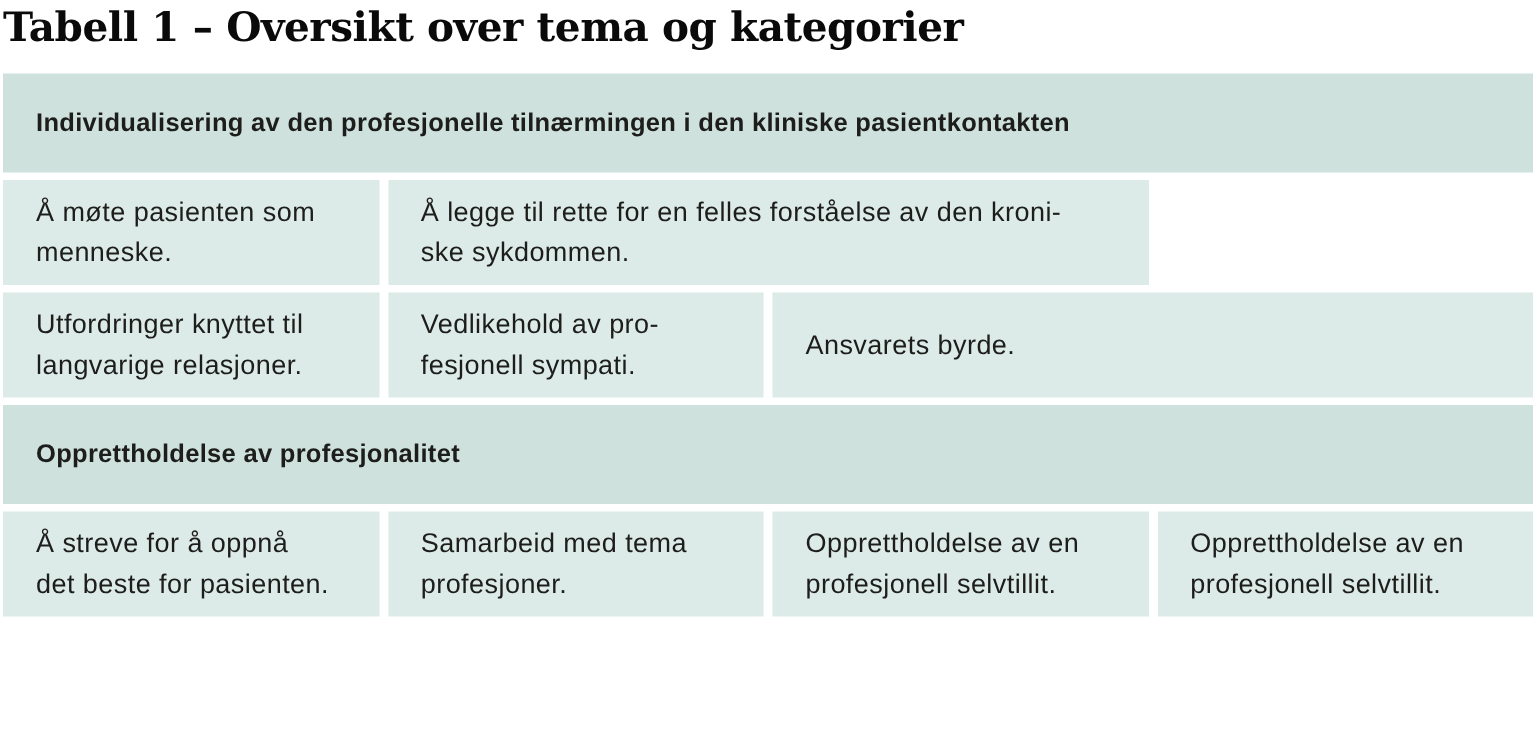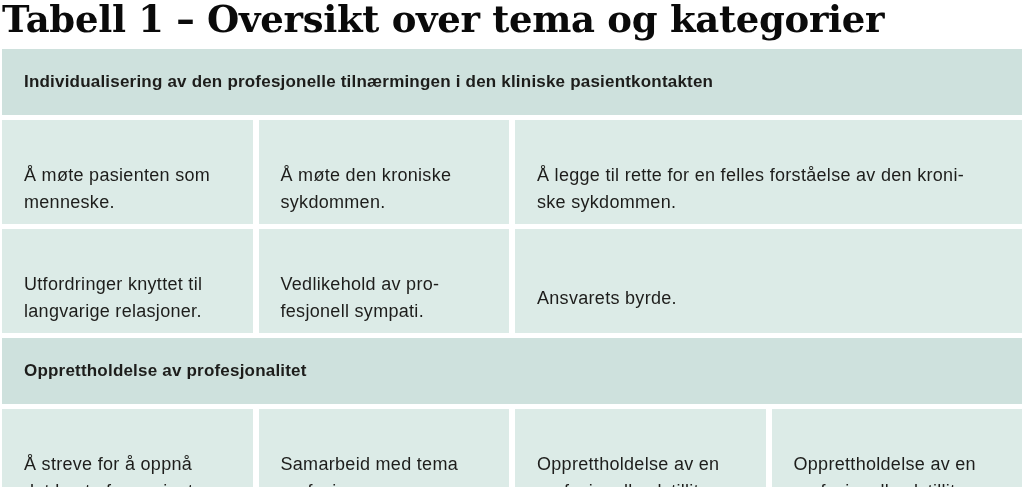--- a/index.html
+++ b/index.html
@@ -9,21 +9,21 @@
     background: var(--page-bg, #ffffff);
     color: var(--text, #1d1d1b);
     font-family: "Liberation Sans", sans-serif;
     box-sizing: border-box;
     padding: 0 2px;
     overflow: hidden;
   }
   .title {
     font-family: "DejaVu Serif", "Liberation Serif", serif;
     font-weight: 700;
-    font-size: 37px;
+    font-size: 27px;
     line-height: 32px;
     letter-spacing: -0.3px;
     color: #0a0a0a;
     margin: 0;
     padding-top: 3px;
   }
   .themes-table {
     margin-top: 14px;
     display: flex;
     flex-direction: column;
@@ -49,40 +49,36 @@
     background: var(--cell-bg, #dcebe7);
     min-height: 69px;
     display: flex;
     align-items: center;
     padding: 8px 18px 8px 22px;
     box-sizing: border-box;
     font-size: 18px;
     line-height: 27px;
     letter-spacing: 0.3px;
   }
-  .category-cell .cat-text { white-space: pre-line; margin-top: 34px; }
+  .category-cell .cat-text { white-space: pre-line; }
   .span-2 { grid-column: span 2; }
 </style>
 </head>
 <body>
 
 <div class="page">
   <h1 class="title">Tabell 1 – Oversikt over tema og kategorier</h1>
   <div class="themes-table">
       <div class="theme-row">
         <span>Individualisering av den profesjonelle tilnærmingen i den kliniske pasientkontakten</span>
       </div>
       <div class="category-row">
         <div class="category-cell">
           <span class="cat-text">Å møte pasienten som
 menneske.</span>
-        </div>
-        <div class="category-cell">
-          <span class="cat-text">Å møte den kroniske
-sykdommen.</span>
         </div>
         <div class="category-cell span-2">
           <span class="cat-text">Å legge til rette for en felles forståelse av den kroni-
 ske sykdommen.</span>
         </div>
       </div>
       <div class="category-row">
         <div class="category-cell">
           <span class="cat-text">Utfordringer knyttet til
 langvarige relasjoner.</span>

